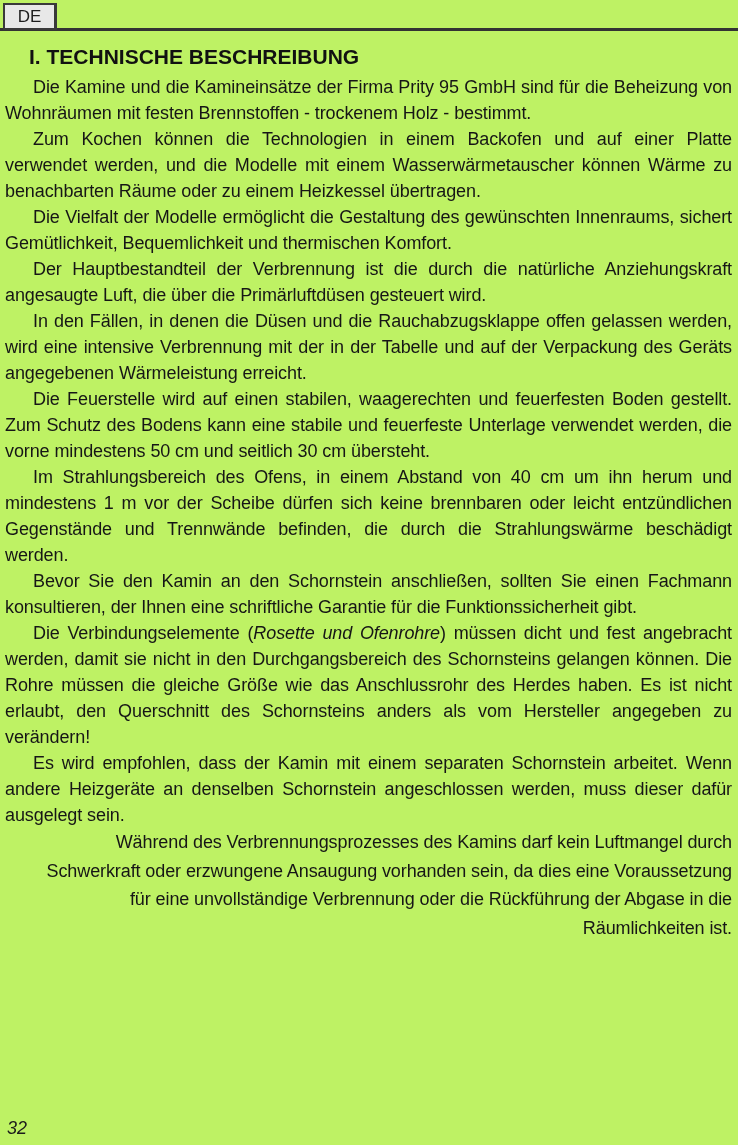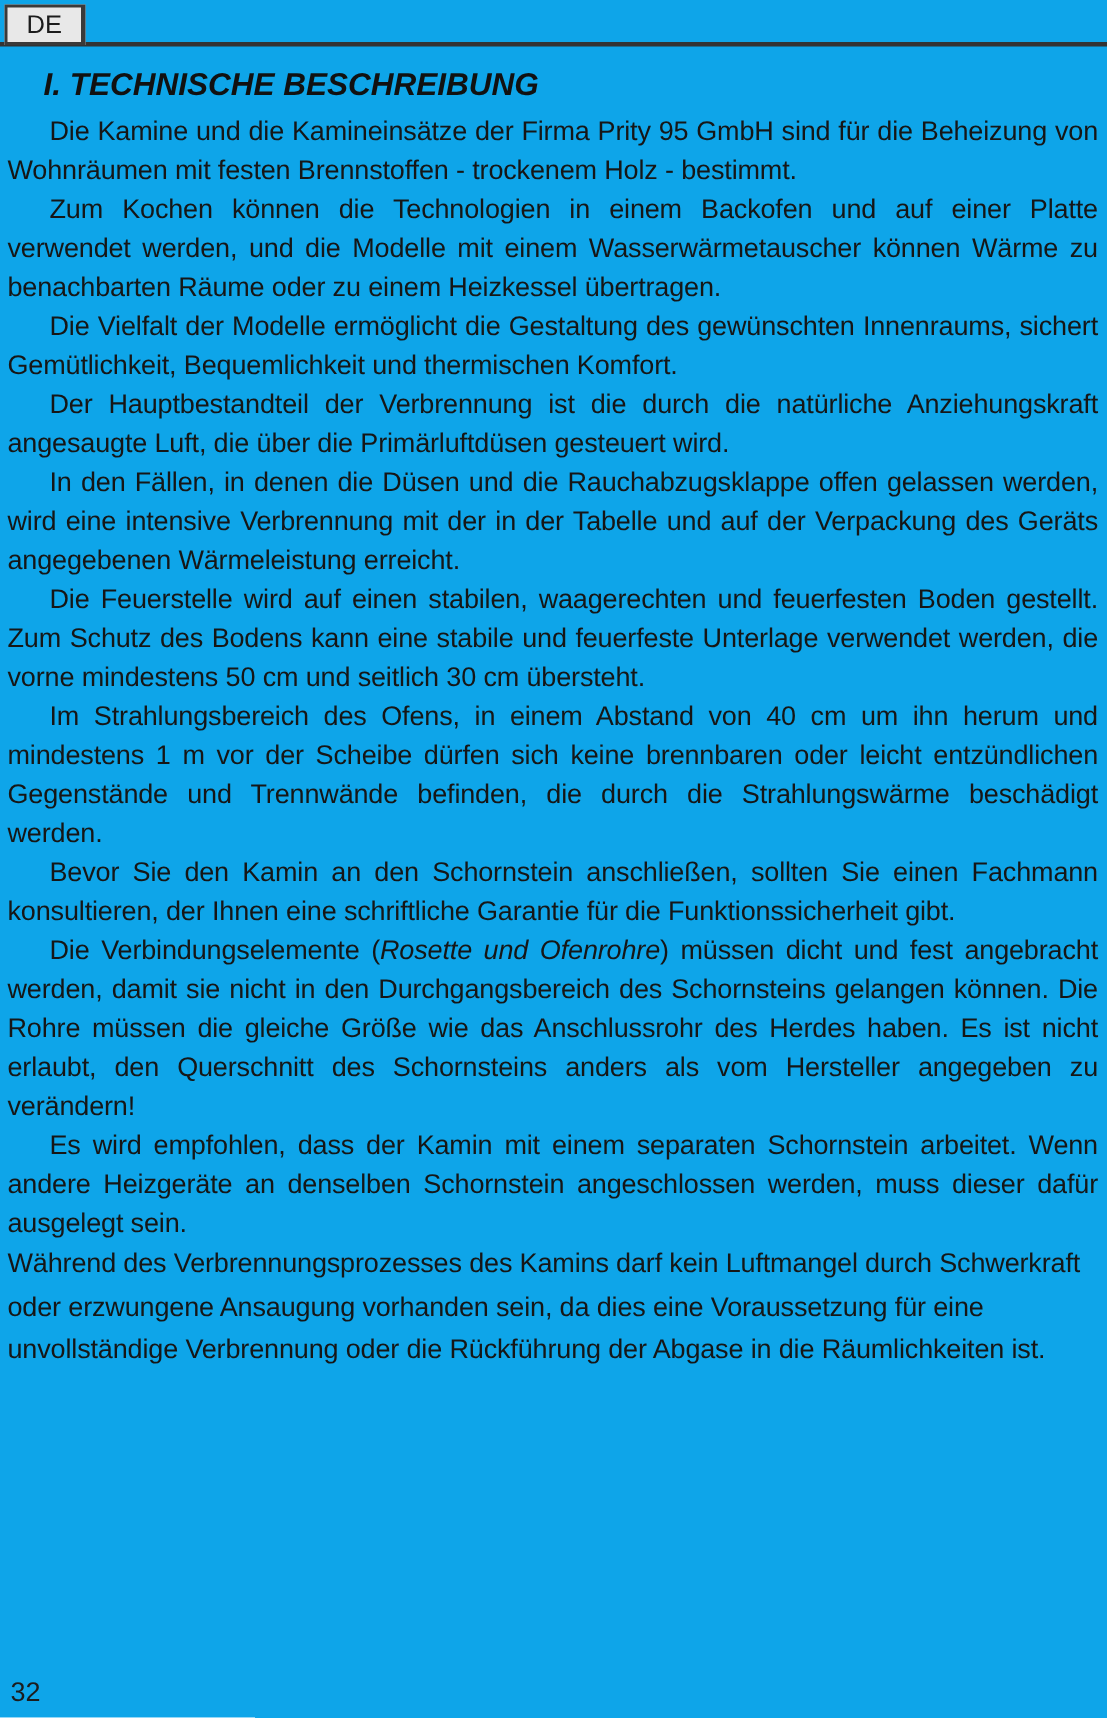--- a/index.html
+++ b/index.html
@@ -4,21 +4,21 @@
 <style>
   html, body {
     margin: 0;
     padding: 0;
     background: #ffffff;
   }
   .page {
     position: relative;
     width: 738px;
     height: 1145px;
-    background: #0ea5e9;
+    background: #bef264;
     font-family: "Liberation Sans", sans-serif;
     color: #161616;
     overflow: hidden;
   }
   .lang-tab {
     position: absolute;
     left: 3px;
     top: 3px;
     width: 54px;
     height: 27px;
@@ -49,51 +49,52 @@
     left: 5px;
     right: 6px;
   }
   .content h2.heading {
     font-size: 21px;
     line-height: 28px;
     font-weight: 700;
     margin: 9px 0 3px 0;
     padding-left: 24px;
     color: #111111;
-    font-style: italic;
   }
   .content h2.heading:first-child {
     margin-top: 1px;
   }
   .content p {
     margin: 0;
     font-size: 18px;
     line-height: 26px;
     letter-spacing: -0.1px;
     text-align: justify;
     text-indent: 28px;
     hyphens: none;
     color: #161616;
   }
   .content p.align-left {
-    text-align: left;
+    text-align: right;
+    margin-left: 24px;
   }
   .content p.no-indent {
     text-indent: 0;
   }
   .content p.loose {
     line-height: 28.5px;
   }
   .content .seg-bold { font-weight: 700; }
   .content .seg-italic { font-style: italic; }
   .page-number {
     position: absolute;
     left: 7px;
     bottom: 6px;
     font-size: 18px;
+    font-style: italic;
     color: #1c1c1c;
     margin-top: 16px;
   }
 </style>
 </head>
 <body>
 
 <div class="page">
   <div class="lang-tab">
     <span>DE</span>

